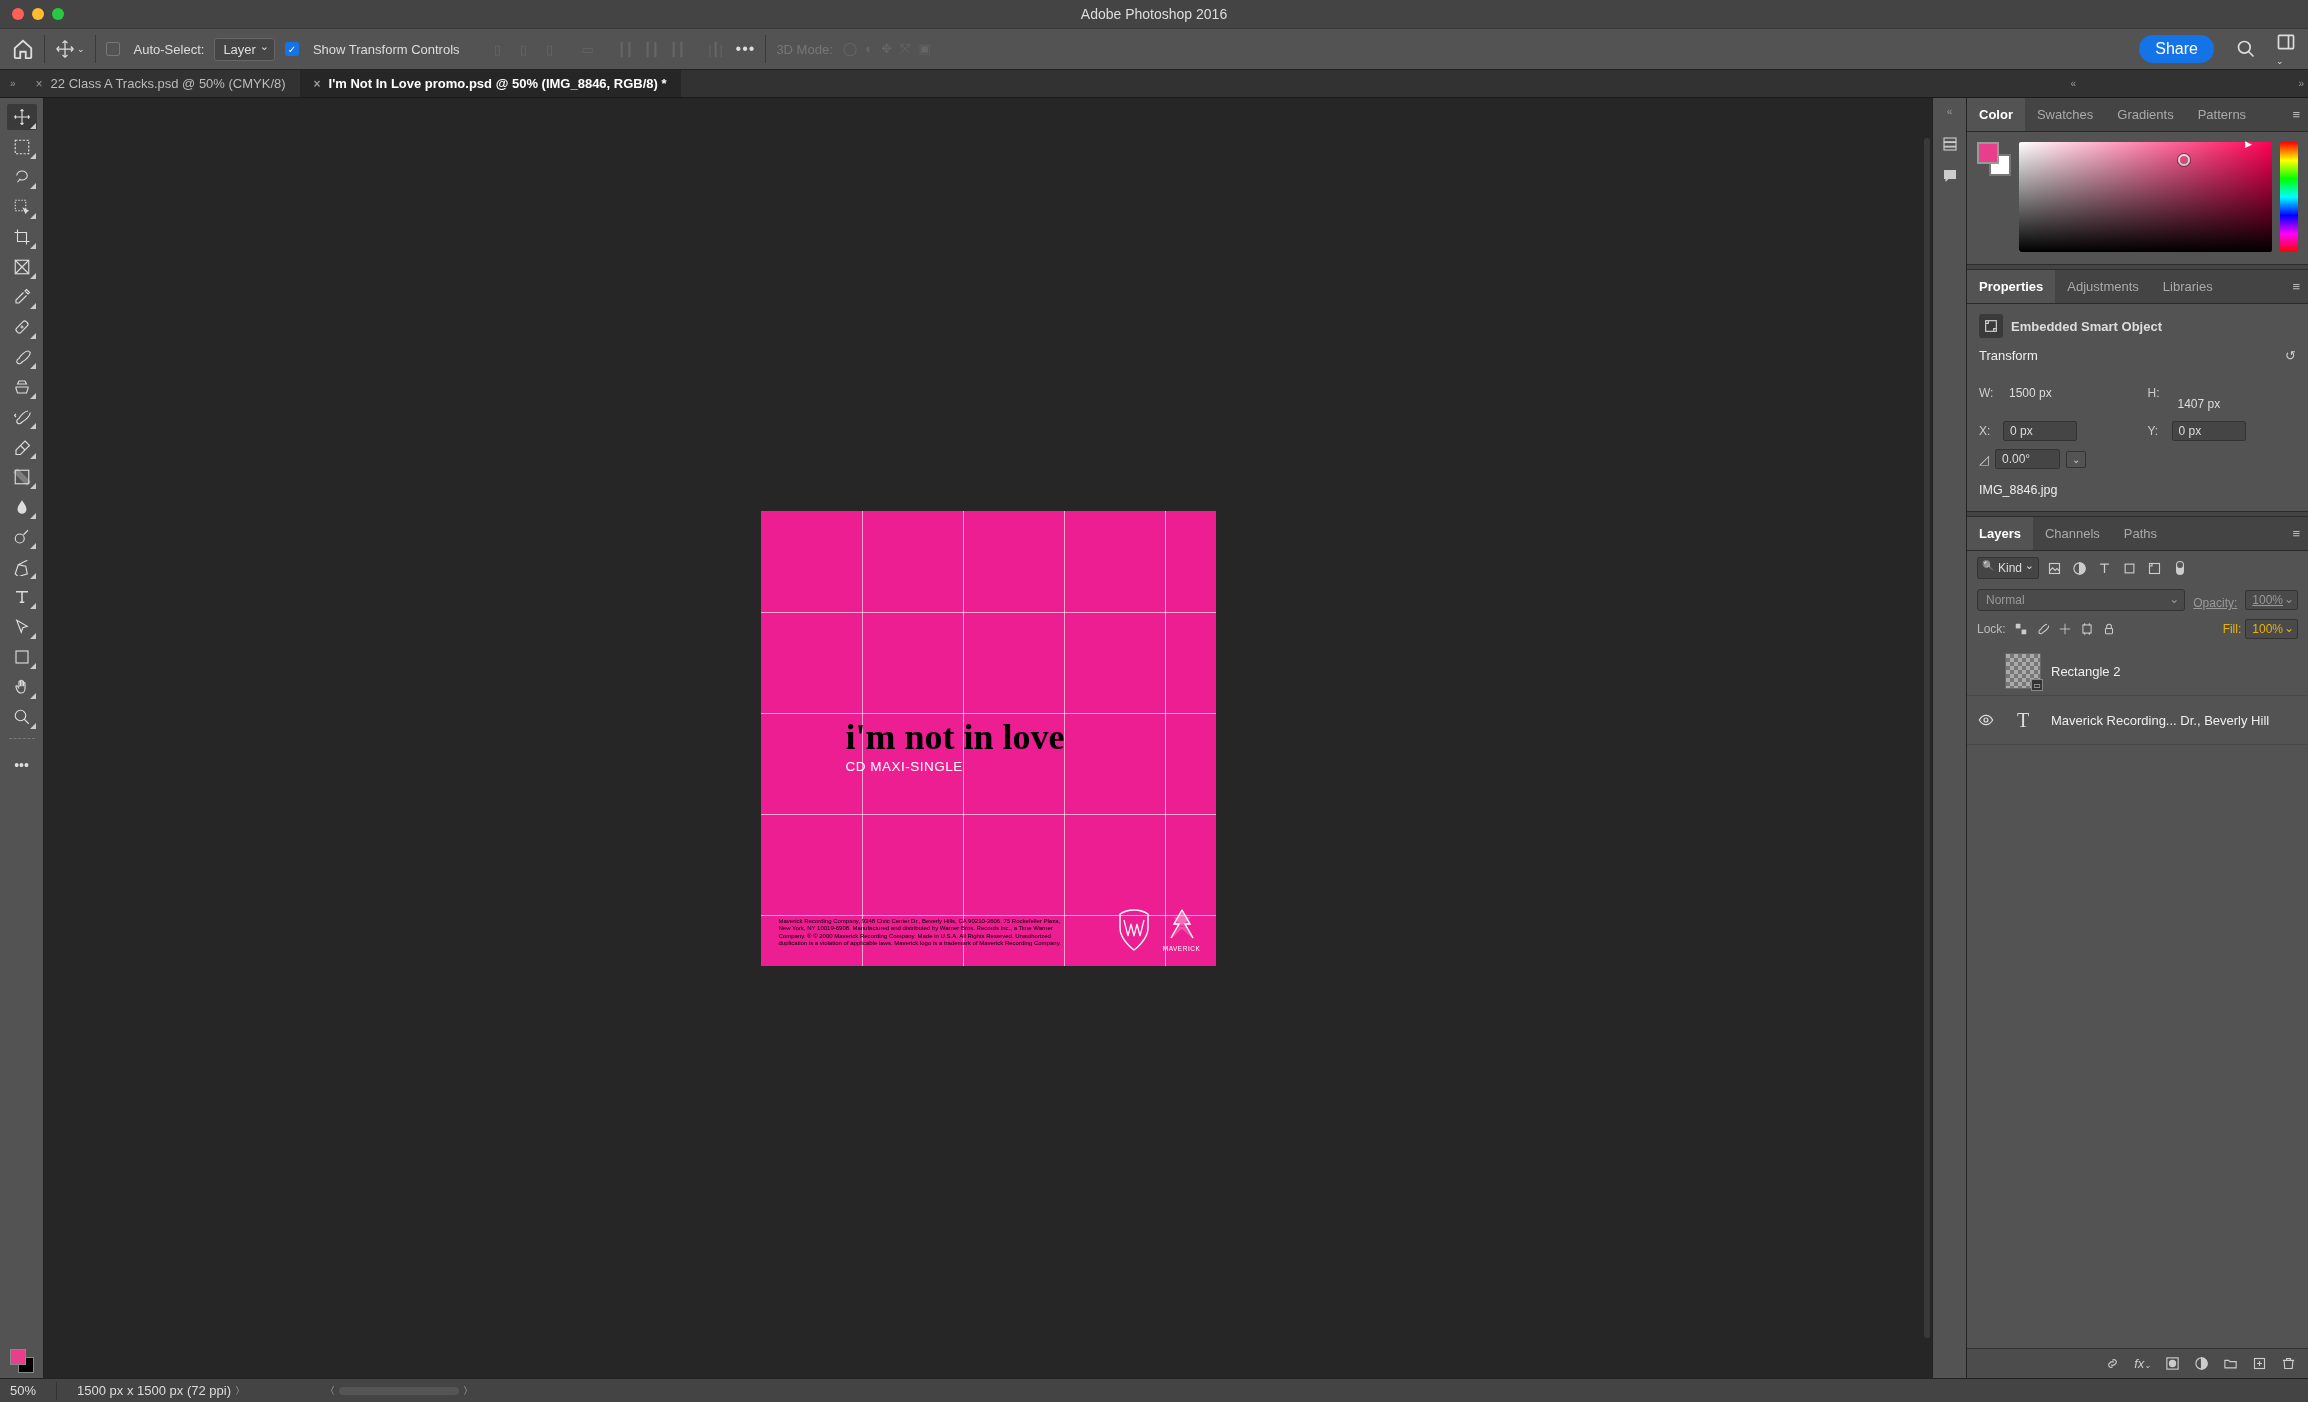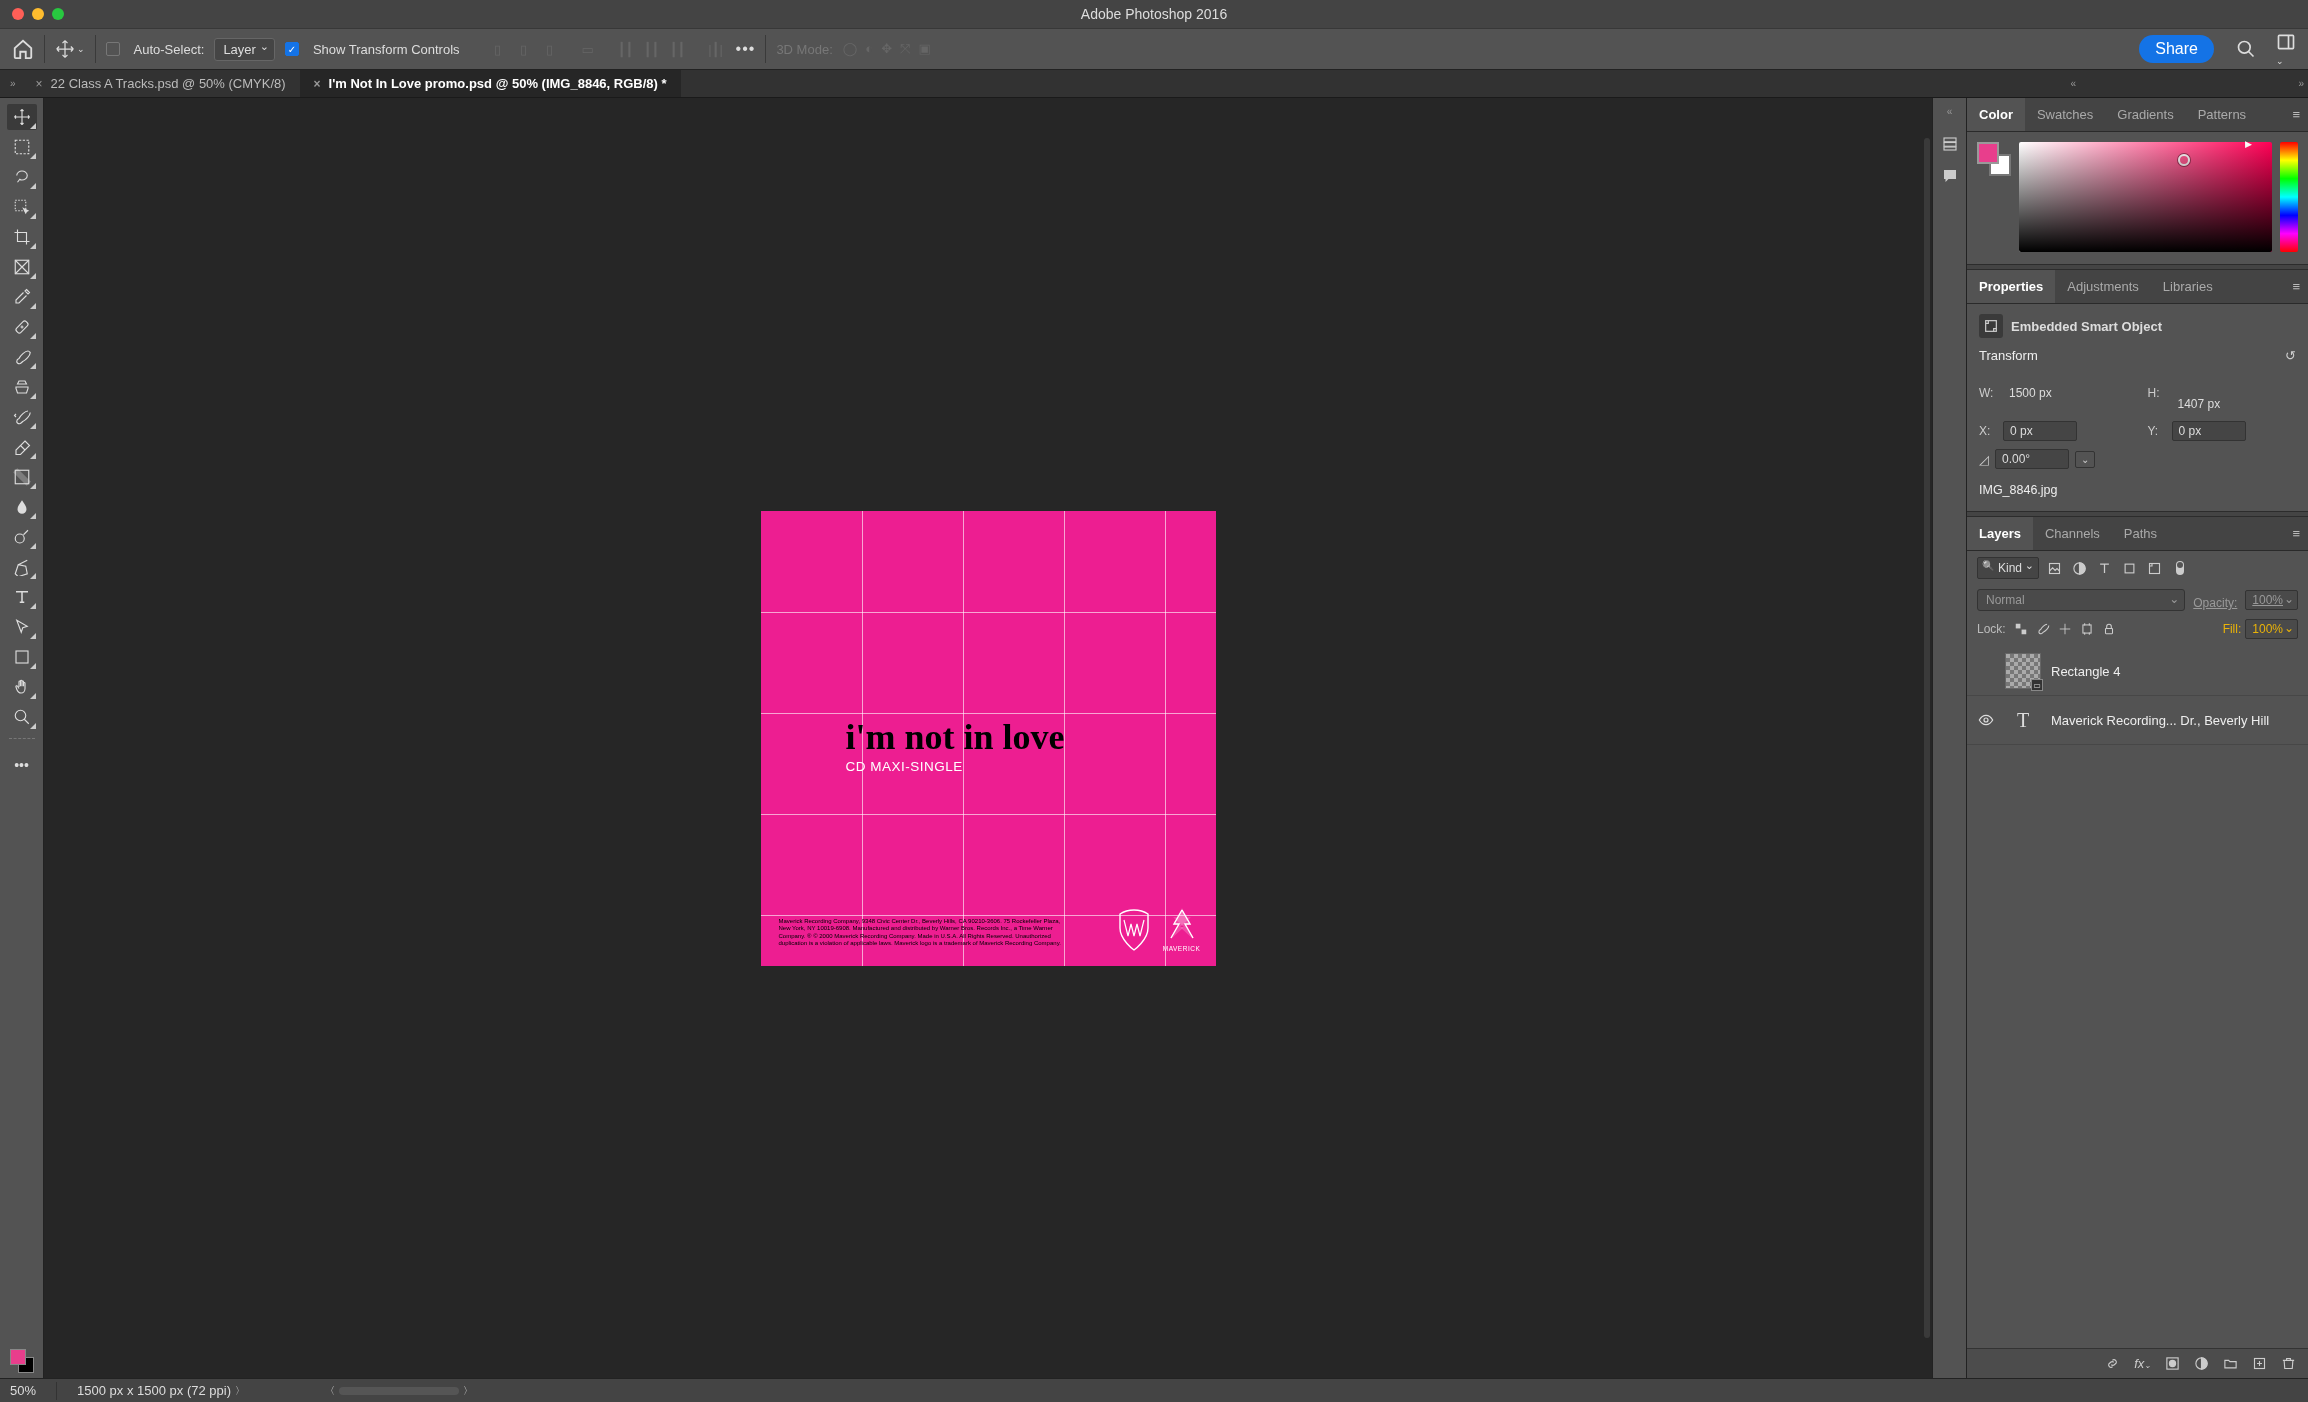--- a/index.html
+++ b/index.html
@@ -458,21 +458,21 @@
           <span class="prop-lbl">X:</span>
           <span class="prop-input">0 px</span>
         </div>
         <div class="prop-field">
           <span class="prop-lbl">Y:</span>
           <span class="prop-input">0 px</span>
         </div>
       </div>
       <div class="rotate-row">
         <span style="color:#ccc;">◿</span>
-        <span class="prop-input" style="width:74px;">0.00°</span>
+        <span class="prop-input" style="width:65px;">0.00°</span>
         <span style="border:1px solid #333;padding:2px 5px;border-radius:2px;color:#ccc;font-size:10px;">⌄</span>
       </div>
       <div class="prop-link">IMG_8846.jpg</div>
     </div>
 
     <div class="panel-divider"></div>
 
     <div class="panel-tabs">
       <div class="panel-tab active">Layers</div>
       <div class="panel-tab">Channels</div>
@@ -557,21 +557,21 @@
           <span>Fill:</span>
           <span class="opacity-val">100%</span>
         </div>
       </div>
       <div class="layers-list">
         <div class="layer-item">
           <span class="layer-eye"></span>
           <span class="layer-thumb checker">
               <span class="layer-thumb-badge">▭</span>
             </span>
-          <span class="layer-name">Rectangle 4</span>
+          <span class="layer-name">Rectangle 2</span>
         </div>
         <div class="layer-item">
           <span class="layer-eye">
               <svg width="16" height="16" viewBox="0 0 24 24" fill="none" stroke="currentColor" stroke-width="1.8">
                 <path d="M2 12s4-7 10-7 10 7 10 7-4 7-10 7-10-7-10-7z"></path>
                 <circle cx="12" cy="12" r="3"></circle>
               </svg>
             </span>
           <span class="layer-thumb" style="background:none;border:none;color:#ddd;font-size:20px;display:flex;align-items:center;justify-content:center;font-family:Georgia,serif;">T</span>
           <span class="layer-name">Maverick Recording... Dr., Beverly Hill</span>

